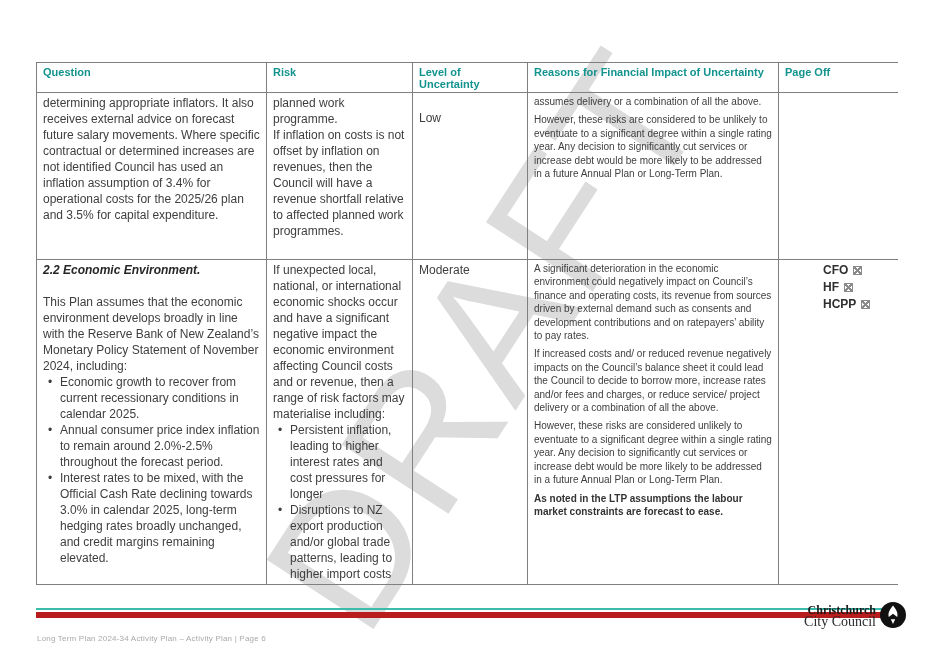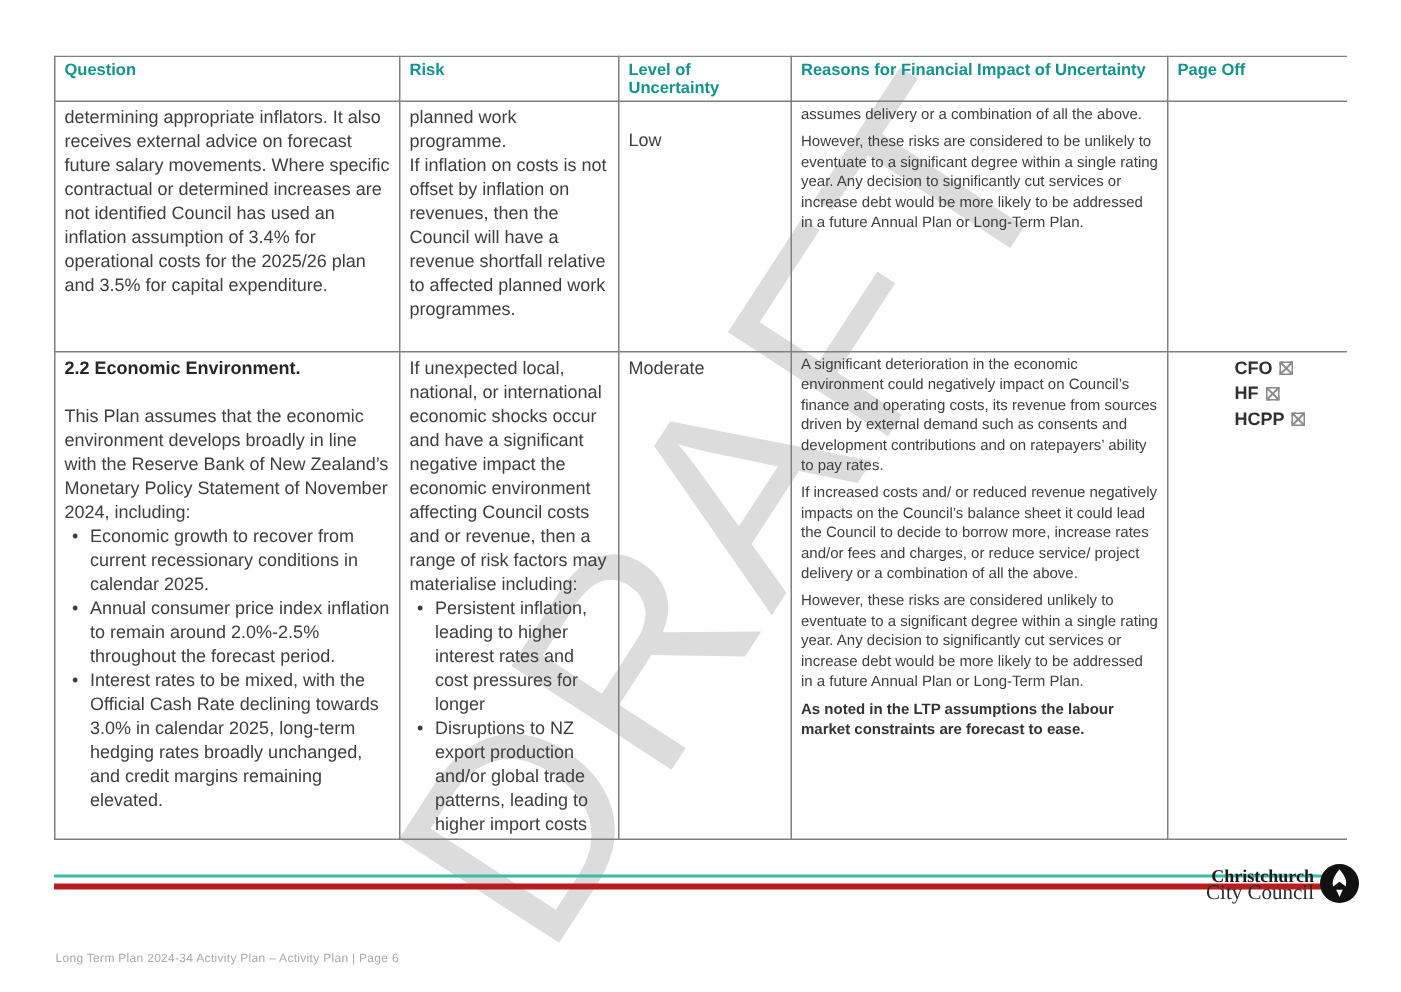--- a/index.html
+++ b/index.html
@@ -11,38 +11,38 @@
   
   .watermark {
     position:absolute; left:105px; top:120px; width:760px; height:440px;
     display:flex; align-items:center; justify-content:center;
     transform:rotate(-57deg); z-index:1;
     font-size:185px; font-weight:400; color:#dcdcdc; letter-spacing:4px;
     user-select:none; white-space:nowrap;
   }
   
   .table-wrap {
-    position:absolute; left:36px; top:37px; width:862px; height:556px;
-    overflow:hidden; z-index:2; border-bottom:4px solid #b91c1c;
+    position:absolute; left:36px; top:62px; width:862px; height:556px;
+    overflow:hidden; z-index:2; border-bottom:6px solid #b91c1c;
   }
   table { border-collapse:collapse; table-layout:fixed; width:862px; background:transparent; }
   th, td { border:1px solid #7f7f7f; vertical-align:top; padding:2px 6px; background:transparent; }
   thead th {
     color:#13938e; font-weight:bold; font-size:11px; text-align:left;
     height:20px; padding:3px 6px 2px 6px;
   }
   td { font-size:12px; color:#3e3e3e; line-height:16px; }
   tr.row1 td { height:167px; }
   td p { margin:0 0 5px 0; }
   td p.tight { margin:0; }
   .risk-cell { line-height:16px; }
   .uncertainty-low { padding-top:17px; }
   .reasons-cell { font-size:10px; line-height:13.4px; }
   .reasons-cell p { margin:0 0 5px 0; }
-  .q-title { font-weight:bold; color:#262626; margin:0 0 16px 0; }
+  .q-title { font-weight:bold; color:#262626; margin:0 0 16px 0;font-style:italic; }
   .note { font-weight:bold; color:#333333; }
   .bullet { position:relative; padding-left:17px; margin:0; }
   .bullet::before { content:"\2022"; position:absolute; left:5px; top:0; }
   .signoff-cell { font-weight:bold; color:#303030; line-height:17px; white-space:nowrap;padding-left:44px; }
   .signoff-line { display:flex; align-items:center; }
   .checkbox {
     display:inline-block; width:9px; height:9px; border:1px solid #8a8a8a; margin-left:5px;
     background:
       linear-gradient(45deg,  transparent 42%, #8a8a8a 42%, #8a8a8a 58%, transparent 58%),
       linear-gradient(-45deg, transparent 42%, #8a8a8a 42%, #8a8a8a 58%, transparent 58%);
@@ -51,21 +51,21 @@
   .pagebreak-line {
     position:absolute; left:0; top:546px; width:100%; height:2px;
     background:#3bbcab; z-index:3;
   }
   
   .footer-text {
     position:absolute; left:37px; top:634px; z-index:2;
     font-size:8px; color:#a9a9a9; letter-spacing:0.2px;
   }
   .logo {
-    position:absolute; right:28px; top:576px; z-index:2;
+    position:absolute; right:28px; top:602px; z-index:2;
     display:flex; align-items:center; gap:4px;justify-content:flex-end;
   }
   .logo-text { text-align:right; font-family:"Liberation Serif", serif; color:#1a1a1a; }
   .logo-line1 { font-size:12px; font-weight:bold; line-height:12px; }
   .logo-line2 { font-size:14px; line-height:11px; color:#2b2b2b; }
   .logo-mark { width:26px; height:26px; }
 </style>
 </head>
 <body>
 

